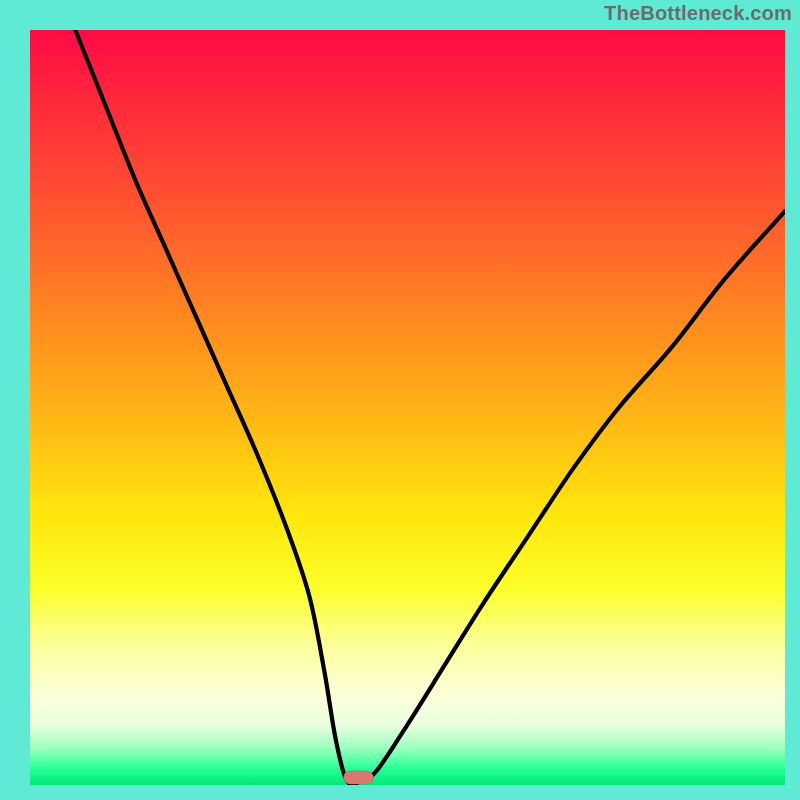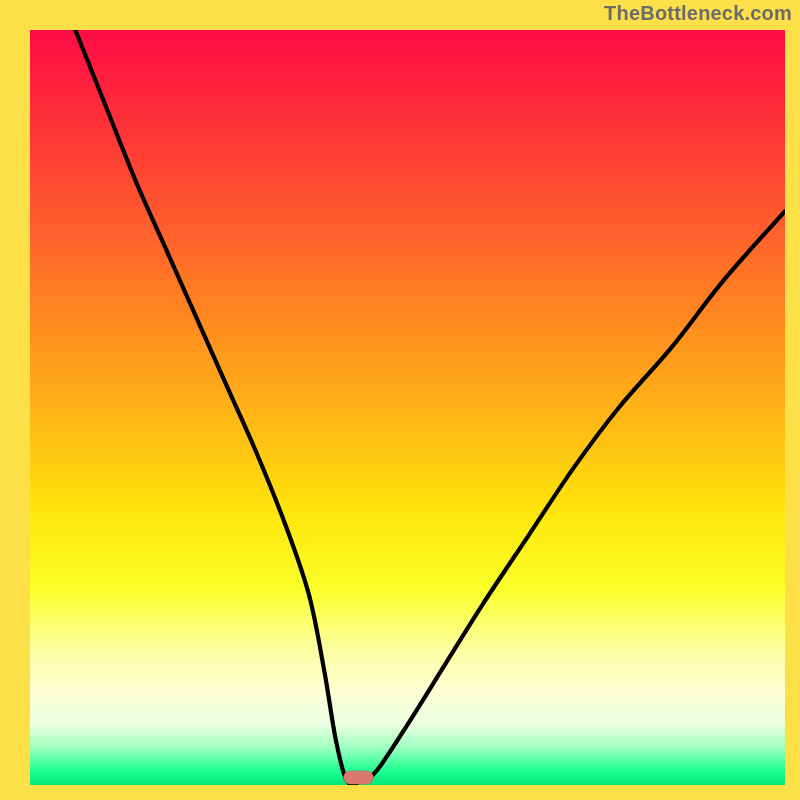--- a/index.html
+++ b/index.html
@@ -7,21 +7,21 @@
     width: 800px;
     height: 800px;
     overflow: hidden;
     background: #000;
     font-family: Arial, Helvetica, sans-serif;
   }
   .frame {
     position: relative;
     width: 800px;
     height: 800px;
-    background: #fde047;
+    background: #5eead4;
   }
   .watermark {
     position: absolute;
     top: 2px;
     right: 8px;
     color: #6b6b6b;
     font-size: 20px;
     font-weight: 600;
     letter-spacing: 0.2px;
     z-index: 5;

